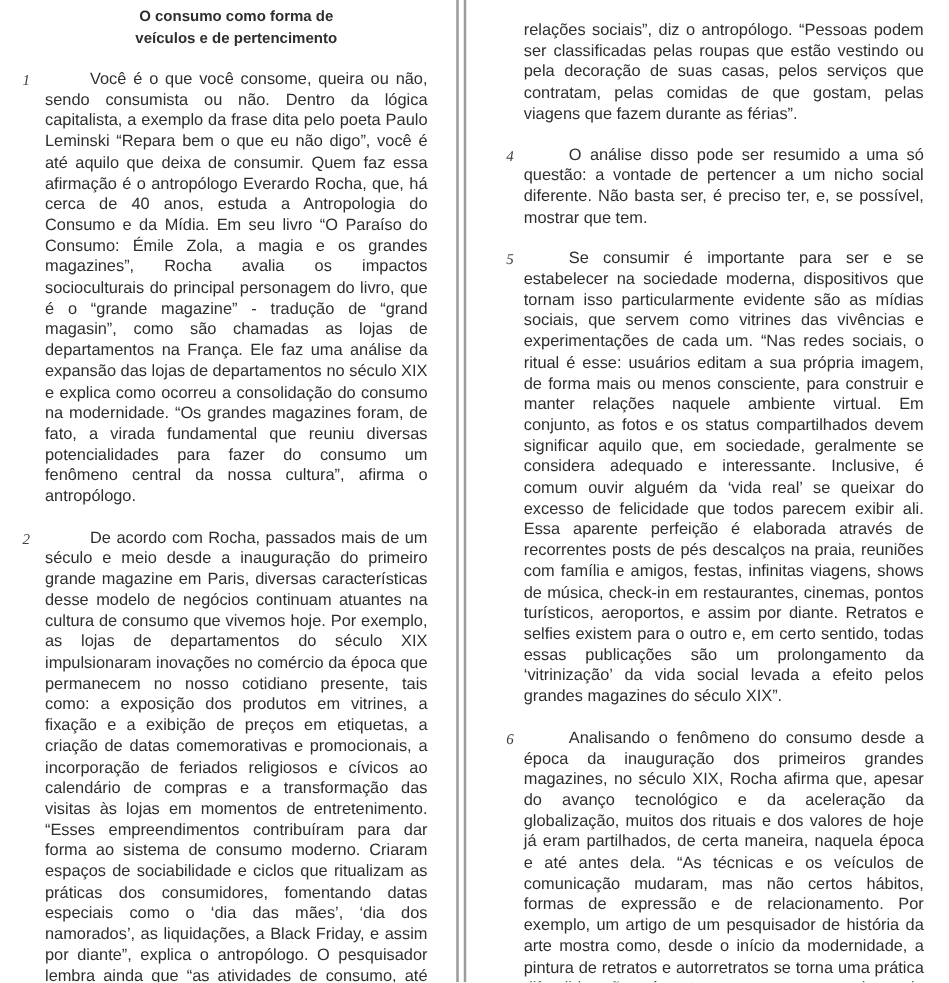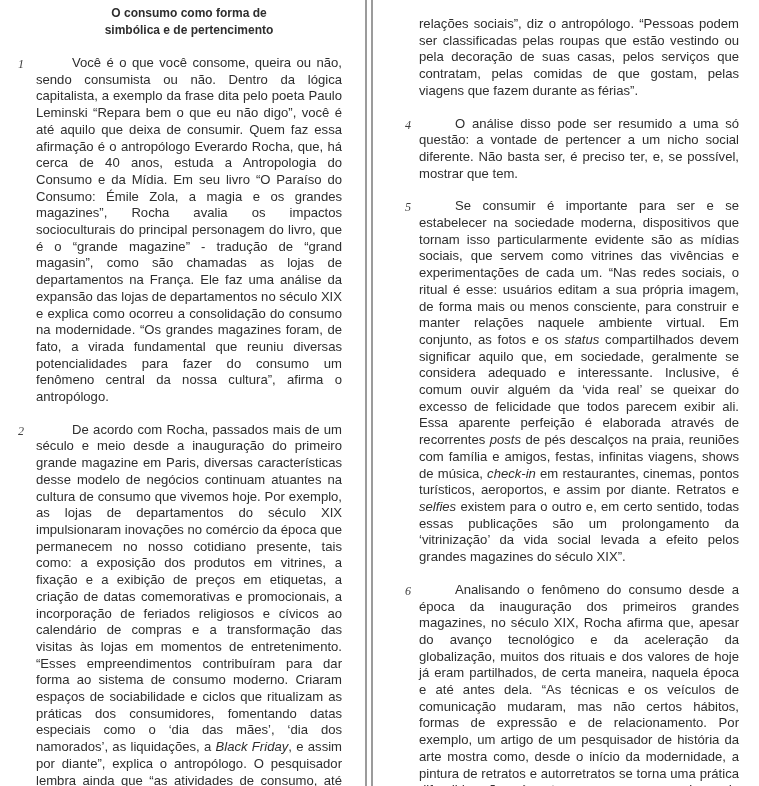--- a/index.html
+++ b/index.html
@@ -30,30 +30,30 @@
   }
   .para { position:relative; text-indent:36px; margin:16px; }
   .para.no-indent { text-indent:0; }
   .pnum {
     position:absolute; top:1px; text-indent:0;
     font-family:"Liberation Serif", serif;
     font-style:italic; font-size:12px; color:#3f3f3f;
   }
   .col-left  .pnum { left:-18px; }
   .col-right .pnum { left:-14px; }
-  .it { font-style:italic; }
+  .it { }
 </style>
 </head>
 <body>
 
 <div class="page">
   <div class="col col-left" id="left-col">
     <div class="title">
       <div>O consumo como forma de</div>
-      <div>simbólica e de pertencimento</div>
+      <div>veículos e de pertencimento</div>
     </div>
   <div class="para"><span class="pnum">1</span><span>Você é o que você consome, queira ou não, sendo consumista ou não. Dentro da lógica capitalista, a exemplo da frase dita pelo poeta Paulo Leminski “Repara bem o que eu não digo”, você é até aquilo que deixa de consumir. Quem faz essa afirmação é o antropólogo Everardo Rocha, que, há cerca de 40 anos, estuda a Antropologia do Consumo e da Mídia. Em seu livro “O Paraíso do Consumo: Émile Zola, a magia e os grandes magazines”, Rocha avalia os impactos socioculturais do principal personagem do livro, que é o “grande magazine” - tradução de “grand magasin”, como são chamadas as lojas de departamentos na França. Ele faz uma análise da expansão das lojas de departamentos no século XIX e explica como ocorreu a consolidação do consumo na modernidade. “Os grandes magazines foram, de fato, a virada fundamental que reuniu diversas potencialidades para fazer do consumo um fenômeno central da nossa cultura”, afirma o antropólogo.</span></div>
       <div class="para"><span class="pnum">2</span><span>De acordo com Rocha, passados mais de um século e meio desde a inauguração do primeiro grande magazine em Paris, diversas características desse modelo de negócios continuam atuantes na cultura de consumo que vivemos hoje. Por exemplo, as lojas de departamentos do século XIX impulsionaram inovações no comércio da época que permanecem no nosso cotidiano presente, tais como: a exposição dos produtos em vitrines, a fixação e a exibição de preços em etiquetas, a criação de datas comemorativas e promocionais, a incorporação de feriados religiosos e cívicos ao calendário de compras e a transformação das visitas às lojas em momentos de entretenimento. “Esses empreendimentos contribuíram para dar forma ao sistema de consumo moderno. Criaram espaços de sociabilidade e ciclos que ritualizam as práticas dos consumidores, fomentando datas especiais como o ‘dia das mães’, ‘dia dos namorados’, as liquidações, a </span><span class="it">Black Friday</span><span>, e assim por diante”, explica o antropólogo. O pesquisador lembra ainda que “as atividades de consumo, até mesmo as compras corriqueiras, são revestidas de carga simbólica. Expressam afeto, materializam </span><span class="it">status</span><span> e hierarquias sociais, estabelecem relacionamentos e a obrigação de reciprocidade”.</span></div>
     </div>
   <div class="divider"></div>
   <div class="col col-right" id="right-col">
       <div class="para no-indent"><span>relações sociais”, diz o antropólogo. “Pessoas podem ser classificadas pelas roupas que estão vestindo ou pela decoração de suas casas, pelos serviços que contratam, pelas comidas de que gostam, pelas viagens que fazem durante as férias”.</span></div>
       <div class="para"><span class="pnum">4</span><span>O análise disso pode ser resumido a uma só questão: a vontade de pertencer a um nicho social diferente. Não basta ser, é preciso ter, e, se possível, mostrar que tem.</span></div>
       <div class="para"><span class="pnum">5</span><span>Se consumir é importante para ser e se estabelecer na sociedade moderna, dispositivos que tornam isso particularmente evidente são as mídias sociais, que servem como vitrines das vivências e experimentações de cada um. “Nas redes sociais, o ritual é esse: usuários editam a sua própria imagem, de forma mais ou menos consciente, para construir e manter relações naquele ambiente virtual. Em conjunto, as fotos e os </span><span class="it">status</span><span> compartilhados devem significar aquilo que, em sociedade, geralmente se considera adequado e interessante. Inclusive, é comum ouvir alguém da ‘vida real’ se queixar do excesso de felicidade que todos parecem exibir ali. Essa aparente perfeição é elaborada através de recorrentes </span><span class="it">posts</span><span> de pés descalços na praia, reuniões com família e amigos, festas, infinitas viagens, shows de música, </span><span class="it">check-in</span><span> em restaurantes, cinemas, pontos turísticos, aeroportos, e assim por diante. Retratos e </span><span class="it">selfies</span><span> existem para o outro e, em certo sentido, todas essas publicações são um prolongamento da ‘vitrinização’ da vida social levada a efeito pelos grandes magazines do século XIX”.</span></div>
       <div class="para"><span class="pnum">6</span><span>Analisando o fenômeno do consumo desde a época da inauguração dos primeiros grandes magazines, no século XIX, Rocha afirma que, apesar do avanço tecnológico e da aceleração da globalização, muitos dos rituais e dos valores de hoje já eram partilhados, de certa maneira, naquela época e até antes dela. “As técnicas e os veículos de comunicação mudaram, mas não certos hábitos, formas de expressão e de relacionamento. Por exemplo, um artigo de um pesquisador de história da arte mostra como, desde o início da modernidade, a pintura de retratos e autorretratos se torna uma prática difundida não só entre monarcas e membros da nobreza, mas também entre os burgueses em ascensão, que, através dessa forma de divulgar a</span></div>

